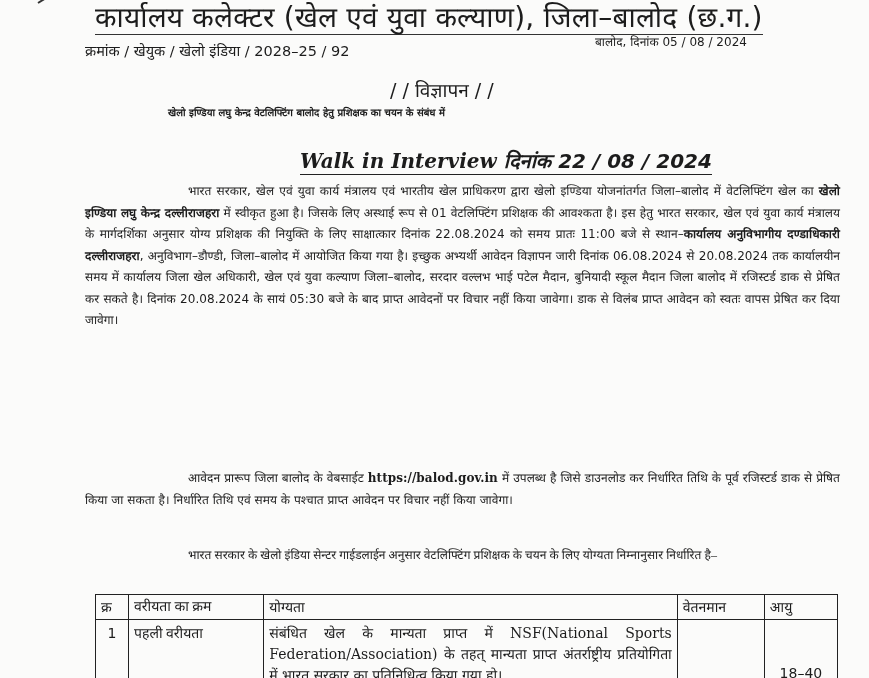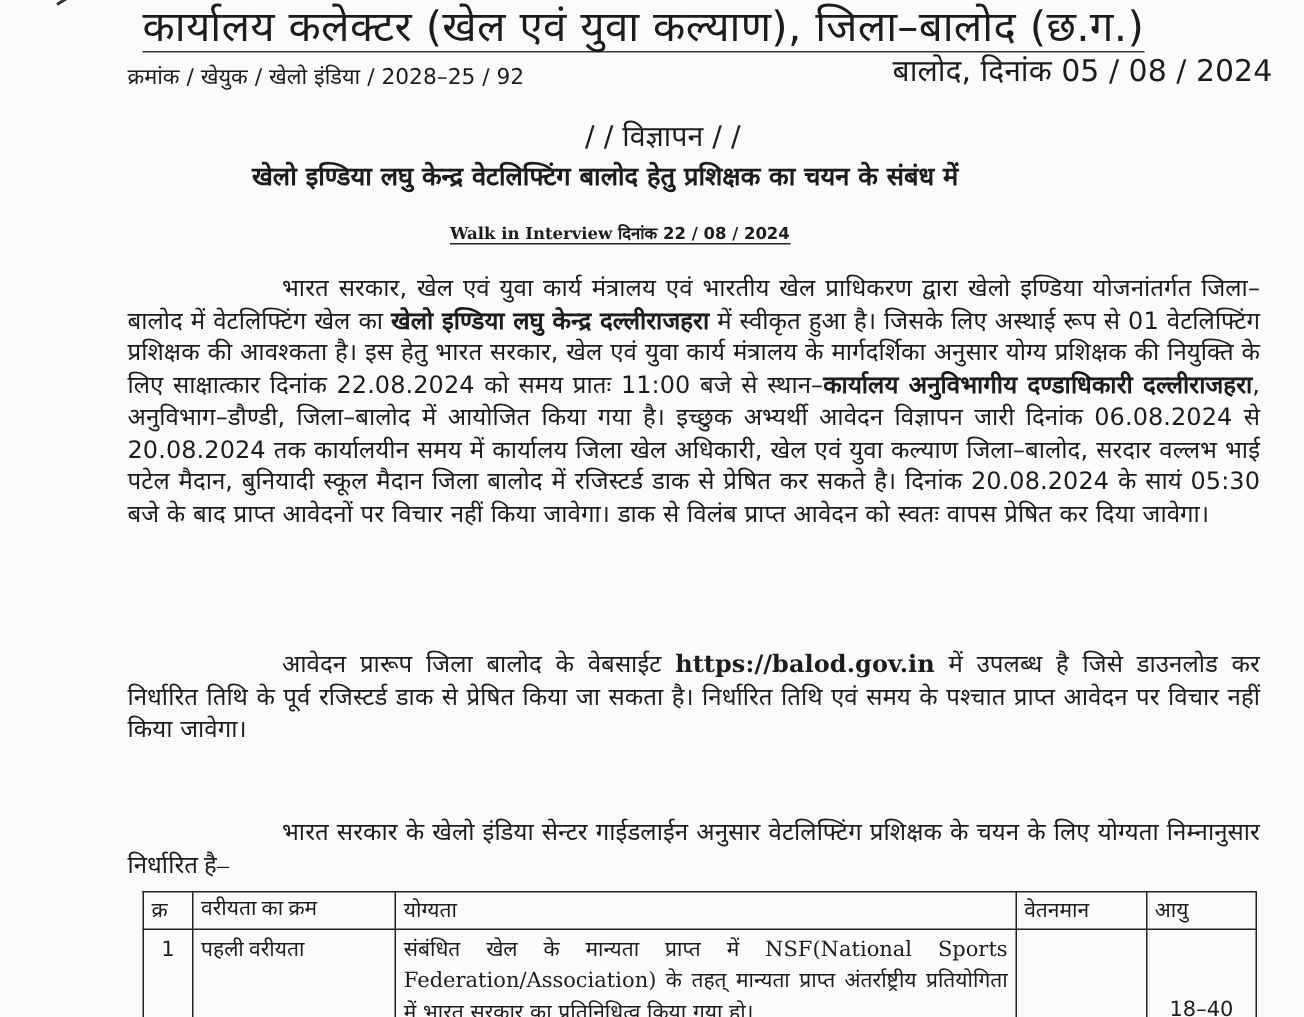--- a/index.html
+++ b/index.html
@@ -13,37 +13,38 @@
   .abs { position:absolute; white-space:nowrap; }
   .pen-mark {
     position:absolute; left:38px; top:2px; width:26px; height:2px;
     background:#333; transform:rotate(-32deg); transform-origin:left center;
   }
   .title {
     left:95px; top:2px; font-size:28px; font-weight:normal;
     border-bottom:1.5px solid #333; line-height:32px; letter-spacing:0.2px;
   }
   .refno { left:85px; top:40px; font-size:14.5px; }
-  .refdate { left:595px; top:33px; font-size:20px; }
+  .refdate { left:595px; top:33px; font-size:12px; }
   .vigyapan { left:390px; top:77px; font-size:19px; }
-  .subject { left:168px; top:105px; font-size:17px; font-weight:bold; }
+  .subject { left:168px; top:105px; font-size:10px; font-weight:bold; }
   .walkin {
-    left:300px; top:147px; font-size:11px; font-weight:bold;
+    left:300px; top:147px; font-size:20px; font-weight:bold;
     border-bottom:1.3px solid #222;
+    font-style:italic;
   }
   .walkin .en { font-family:"DejaVu Serif", serif; }
   .para {
     position:absolute; left:85px; width:755px;
-    font-size:16px; line-height:21.5px; text-align:justify;
+    font-size:12px; line-height:21.5px; text-align:justify;
     text-align-last:auto; letter-spacing:0.05px;
   }
   .para .indent { display:inline-block; width:103px; }
   .para b { font-weight:bold; }
   .p1 { top:181px; }
-  .p2 { top:432px; }
+  .p2 { top:468px; }
   .p3 { top:545px;font-family:Liberation Serif, serif; }
   .url { font-family:"DejaVu Serif", serif; font-weight:bold; }
   table.qual {
     position:absolute; left:95px; top:594px; width:743px;
     border-collapse:collapse; font-size:14px;
   }
   table.qual td, table.qual th {
     border:1.4px solid #222; padding:0 5px; vertical-align:top;
     font-weight:normal;
   }

